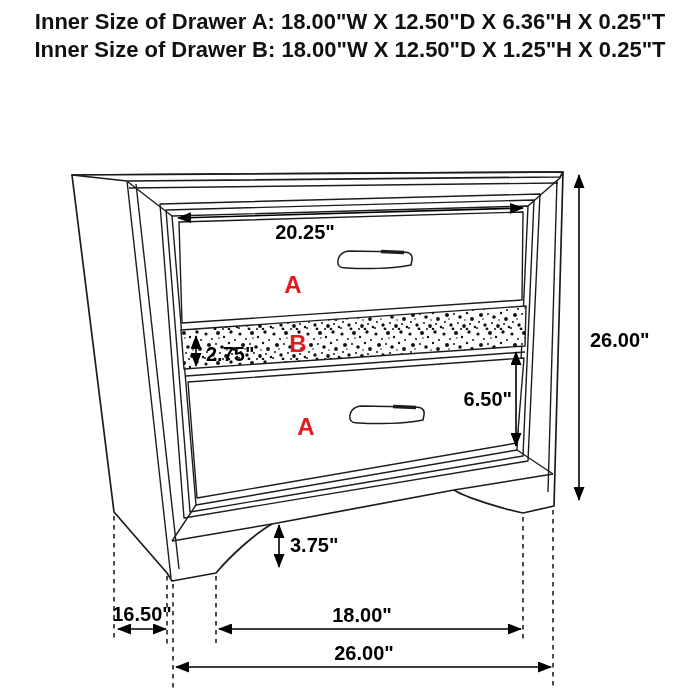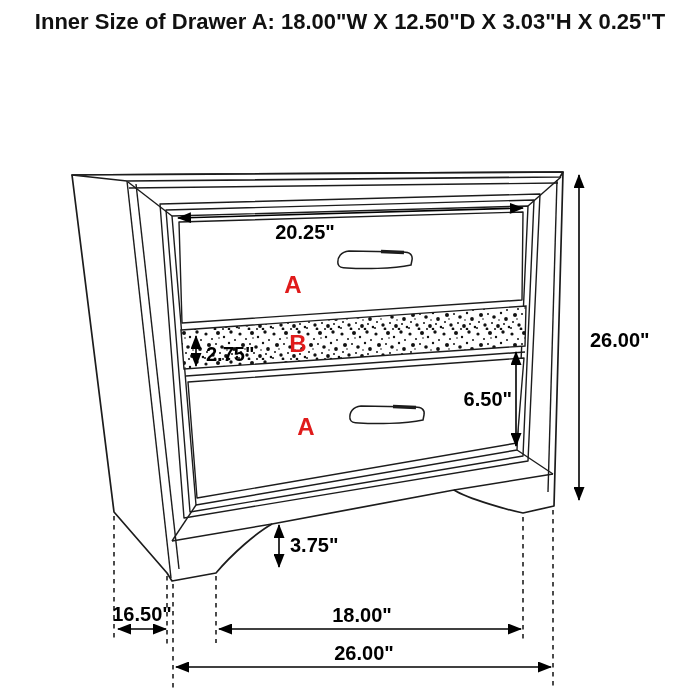--- a/index.html
+++ b/index.html
@@ -26,21 +26,22 @@
   .extline{stroke:#000000;stroke-width:1.4;fill:none;stroke-dasharray:4.5 4.5;}
   .dimtext{font-family:"Liberation Sans", sans-serif;font-weight:bold;font-size:20px;fill:#000000;}
   .redtext{font-family:"Liberation Sans", sans-serif;font-weight:bold;font-size:24px;}
 </style>
 </head>
 <body>
 
 <div class="page">
 
   <div class="header">
-    <div>Inner Size of Drawer A: 18.00"W X 12.50"D X 3.03"H X 0.25"T</div>
+    <div>Inner Size of Drawer A: 18.00"W X 12.50"D X 6.36"H X 0.25"T</div>
+    <div>Inner Size of Drawer B: 18.00"W X 12.50"D X 1.25"H X 0.25"T</div>
   </div>
 
   <svg class="diagram-svg" width="700" height="700" viewBox="0 0 700 700">
     <defs>
       <marker id="arr" markerWidth="14" markerHeight="11" refX="13" refY="5.5" orient="auto-start-reverse" markerUnits="userSpaceOnUse">
         <path d="M0,0 L14,5.5 L0,11 Z" fill="#000000"></path>
       </marker>
       <pattern id="speckle" width="34" height="30" patternUnits="userSpaceOnUse">
         <circle cx="2" cy="4" r="1.6" fill="#111"></circle>
           <circle cx="8" cy="9" r="1.0" fill="#111"></circle>

